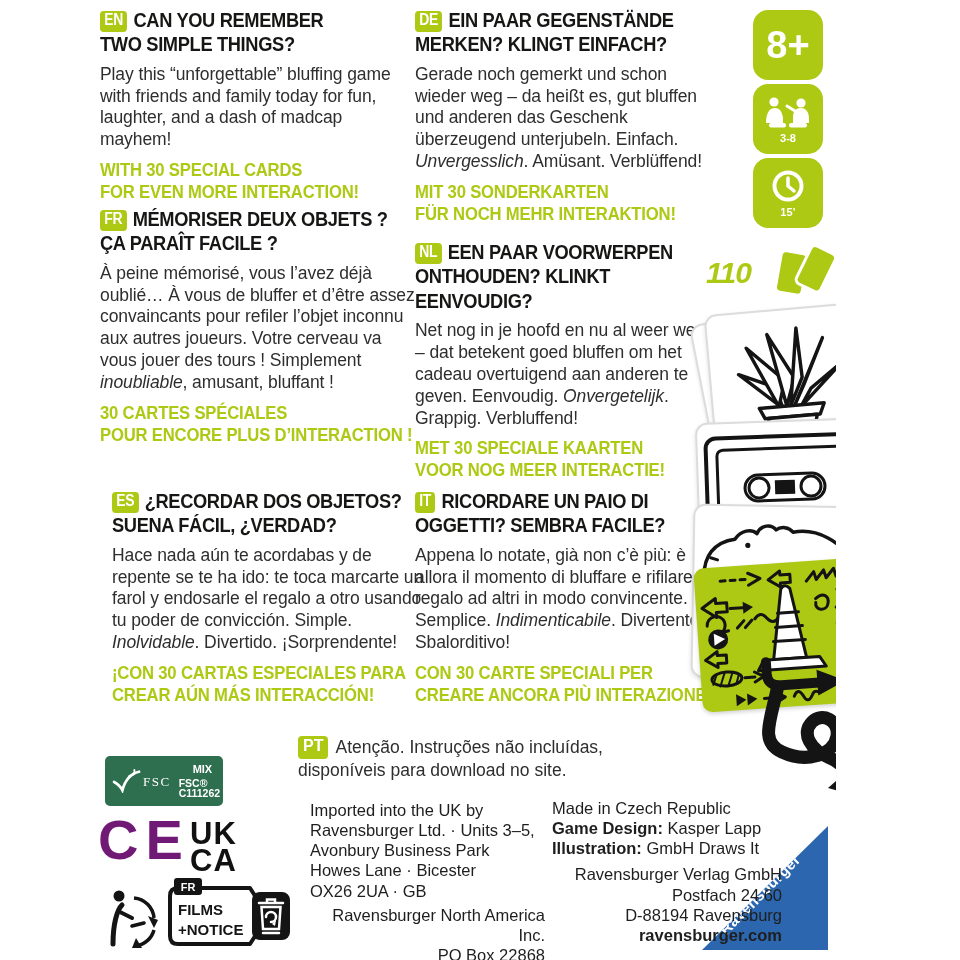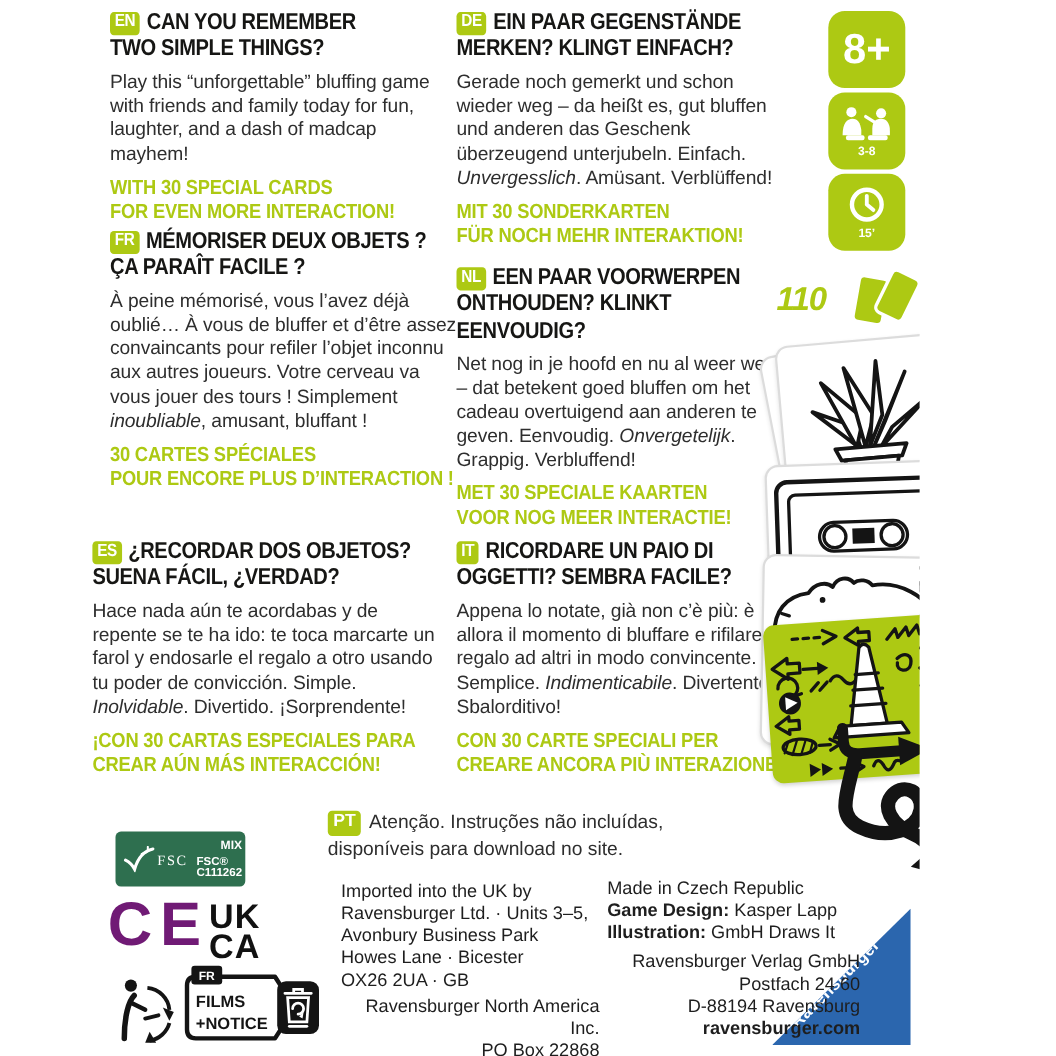--- a/index.html
+++ b/index.html
@@ -48,21 +48,21 @@
   
   .imp{position:absolute;font-size:16.5px;line-height:1.22;color:#1e1e1e;}
   .imp p{margin:0;}
   .imp p + p{margin-top:4px;text-align:right;}
 
   
   .fsc{position:absolute;left:105px;top:756px;width:118px;height:50px;background:var(--fsc);
        border-radius:5px;display:flex;align-items:center;color:#fff;padding:0 6px;box-sizing:border-box;}
   .fsc .lcol{display:flex;flex-direction:row;align-items:center;margin-right:8px;}
   .fsc .fscname{font-family:"Liberation Serif",serif;font-size:13px;letter-spacing:1.5px;line-height:1;}
-  .fsc .rcol{display:flex;flex-direction:column;align-items:flex-end;gap:3px;}
+  .fsc .rcol{display:flex;flex-direction:column;align-items:flex-start;gap:3px;}
   .fsc .mix{font-size:11px;font-weight:700;line-height:1;margin-left:14px;}
   .fsc .code{font-size:10.5px;font-weight:700;line-height:1;}
   .ce{position:absolute;left:98px;top:812px;font-size:56px;font-weight:700;letter-spacing:7px;
       color:#701a75;line-height:1;}
   .ukca{position:absolute;left:190px;top:820px;font-size:31px;font-weight:800;line-height:.88;
         letter-spacing:1px;color:#111;display:flex;flex-direction:column;justify-content:space-between;}
 </style>
 </head>
 <body>
 
@@ -93,21 +93,21 @@
   </section>
 
   <section class="sec" style="left:415px;top:240px;width:302px;">
     <h2 class="sec-title"><span class="tag">NL</span><span class="pre">EEN PAAR VOORWERPEN
 ONTHOUDEN? KLINKT EENVOUDIG?</span></h2>
     <p class="sec-body pre"><span>Net nog in je hoofd en nu al weer weg – dat betekent goed bluffen om het cadeau overtuigend aan anderen te geven. Eenvoudig. </span><span class="it">Onvergetelijk</span><span>. Grappig. Verbluffend!</span></p>
     <p class="hl pre">MET 30 SPECIALE KAARTEN
 VOOR NOG MEER INTERACTIE!</p>
   </section>
 
-  <section class="sec" style="left:84px;top:489px;width:318px;">
+  <section class="sec" style="left:112px;top:489px;width:318px;">
     <h2 class="sec-title"><span class="tag">ES</span><span class="pre">¿RECORDAR DOS OBJETOS?
 SUENA FÁCIL, ¿VERDAD?</span></h2>
     <p class="sec-body pre"><span>Hace nada aún te acordabas y de repente se te ha ido: te toca marcarte un farol y endosarle el regalo a otro usando tu poder de convicción. Simple. </span><span class="it">Inolvidable</span><span>. Divertido. ¡Sorprendente!</span></p>
     <p class="hl pre">¡CON 30 CARTAS ESPECIALES PARA
 CREAR AÚN MÁS INTERACCIÓN!</p>
   </section>
 
   <section class="sec" style="left:415px;top:489px;width:302px;">
     <h2 class="sec-title"><span class="tag">IT</span><span class="pre">RICORDARE UN PAIO DI
 OGGETTI? SEMBRA FACILE?</span></h2>

